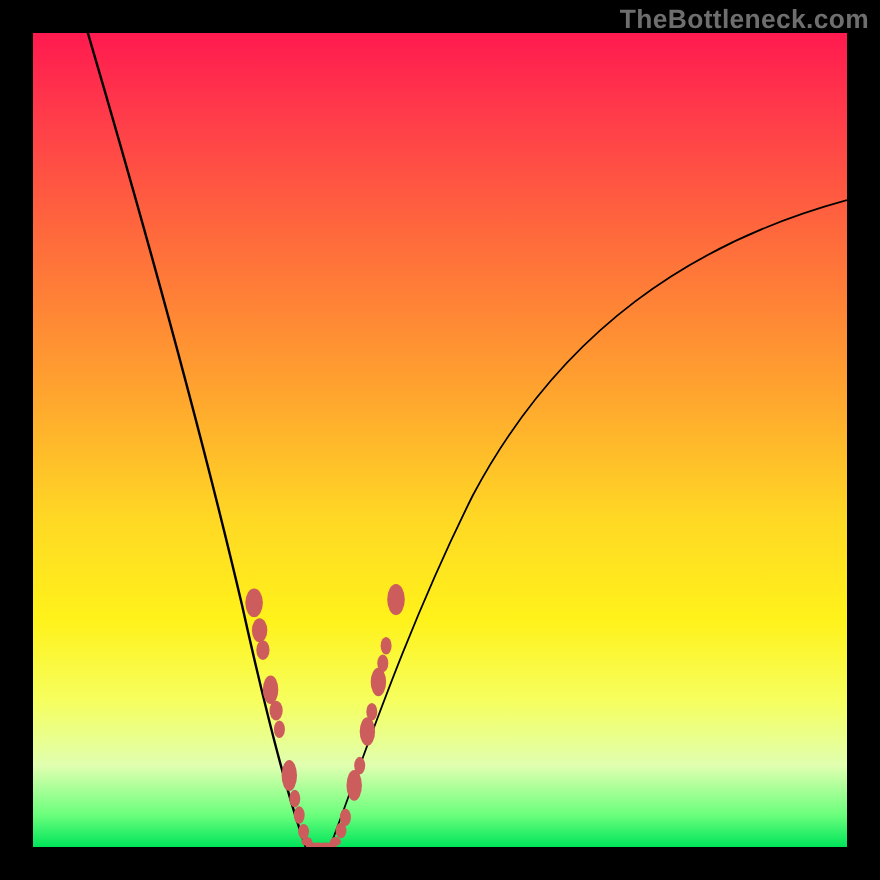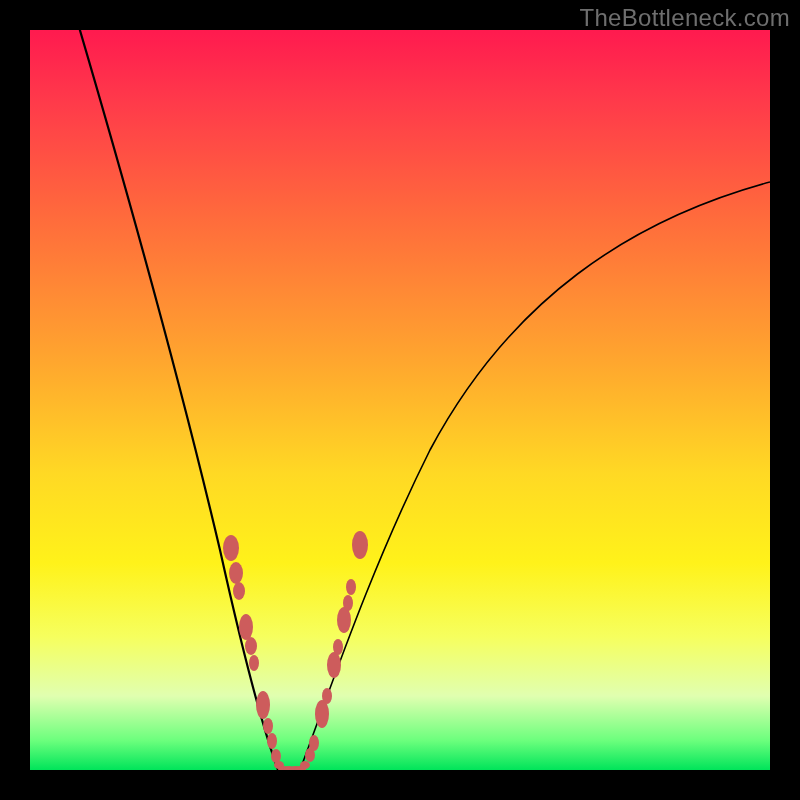--- a/index.html
+++ b/index.html
@@ -35,21 +35,21 @@
       #e0ffb0 90%,
       #6cff7d 96%,
       #00e45a 100%
     );
   }
   .watermark {
     position: absolute;
     top: 4px;
     right: 10px;
     font-size: 24px;
-    font-weight: 400;
+    font-weight: 700;
     color: #6e6e6e;
     letter-spacing: 0.3px;
     user-select: none;
   }
   svg.curves {
     position: absolute;
     inset: 0;
   }
 </style>
 </head>

